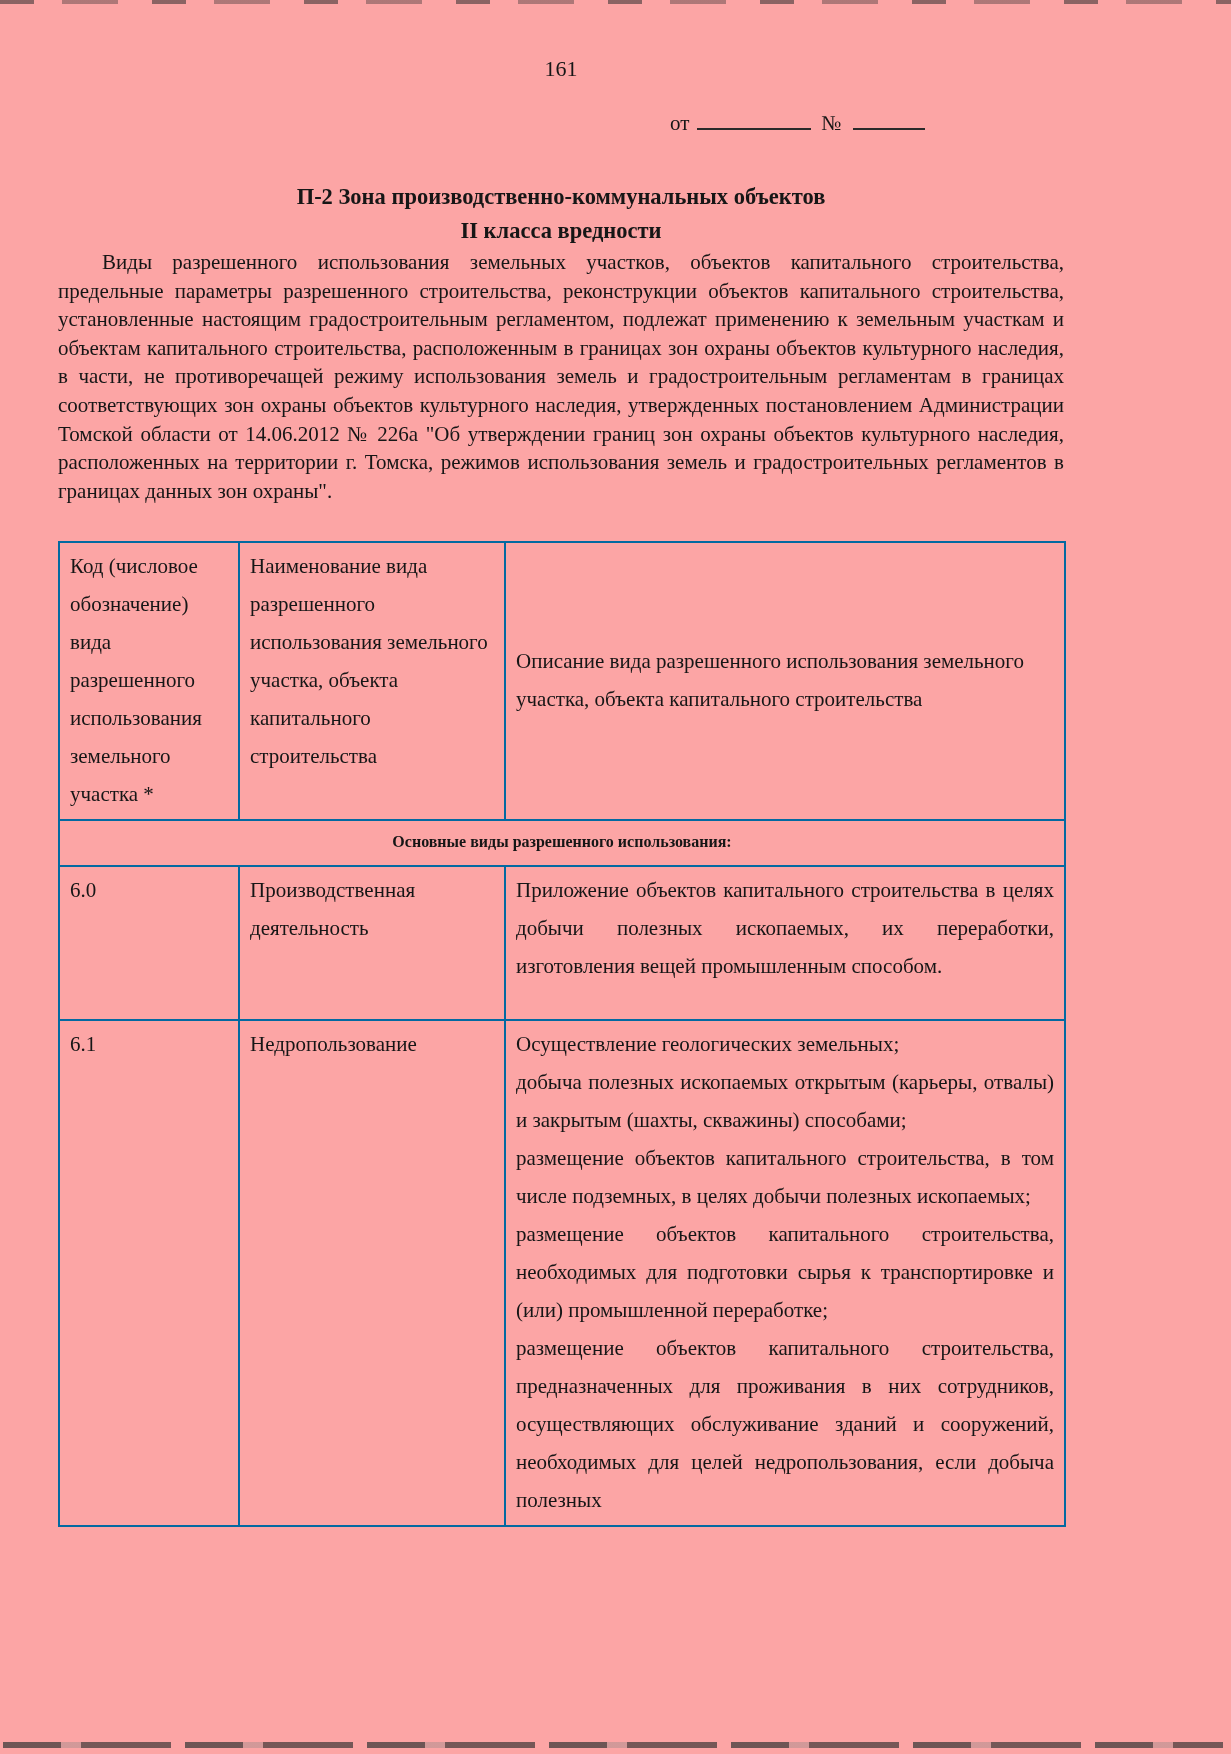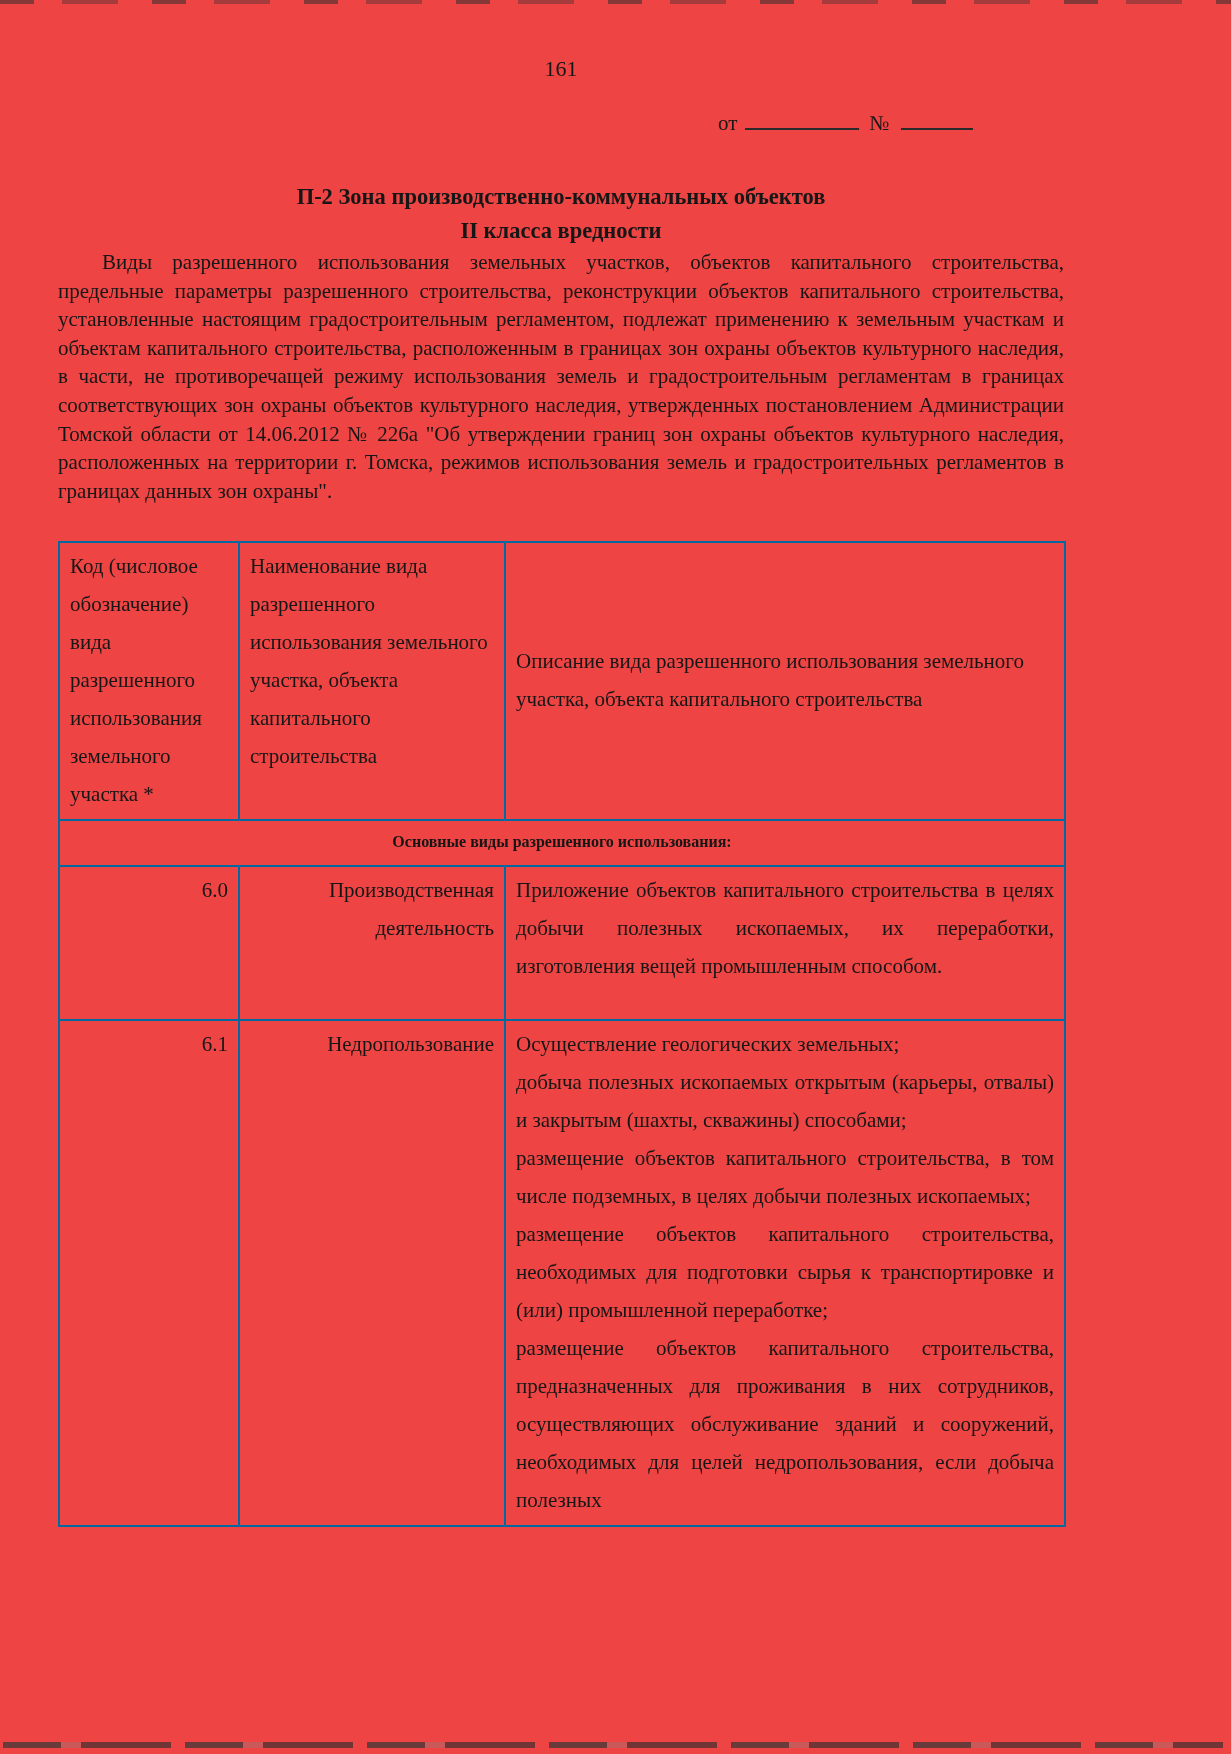--- a/index.html
+++ b/index.html
@@ -6,21 +6,21 @@
   body {
     width:1231px; height:1754px;
     background:#ffffff;
     font-family:"Liberation Serif","DejaVu Serif",serif;
     color:#161616;
     -webkit-font-smoothing:antialiased;
   }
   .page {
     position:relative;
     width:1231px; height:1754px;
-    background:#ef4444;
+    background:#fca5a5;
     overflow:hidden;
   }
   
   .artifact-top {
     position:absolute; top:0; left:0; width:100%; height:4px;
     background:repeating-linear-gradient(90deg,
       rgba(45,45,45,.55) 0 34px, transparent 34px 62px,
       rgba(45,45,45,.38) 62px 118px, transparent 118px 152px);
   }
   .artifact-bottom {
@@ -35,21 +35,21 @@
     padding-top:56px;
     text-align:center;
     font-size:22px;
   }
   .appendix {
     margin-top:26px;
     margin-left:612px;
     font-size:21px;
     line-height:30px;
   }
-  .from-line { white-space:nowrap;margin-left:48px; }
+  .from-line { white-space:nowrap; }
   .blank {
     display:inline-block;
     border-bottom:2px solid #2a2a2a;
     height:17px;
     vertical-align:baseline;
   }
   .blank-date { width:114px; margin:0 10px 0 8px; }
   .blank-num  { width:72px;  margin-left:12px; }
 
   .doc-title {
@@ -90,21 +90,21 @@
     margin-left:18px;
   }
   .head-row td.mid { vertical-align:middle; }
   .section-row td {
     text-align:center;
     font-weight:bold;
     font-size:16px;
     padding:2px 6px 4px 6px;
   }
   .desc-cell p { margin:0; text-align:justify; text-align-last:left; }
-  .name-cell, .code-cell { text-align:right; }
+  .name-cell, .code-cell { text-align:left; }
   tr.tall td { padding-bottom:34px; }
 </style>
 </head>
 <body>
 
 <div class="page">
   <div class="artifact-top"></div>
 
   <div class="content">
     <div class="page-number">161</div>

